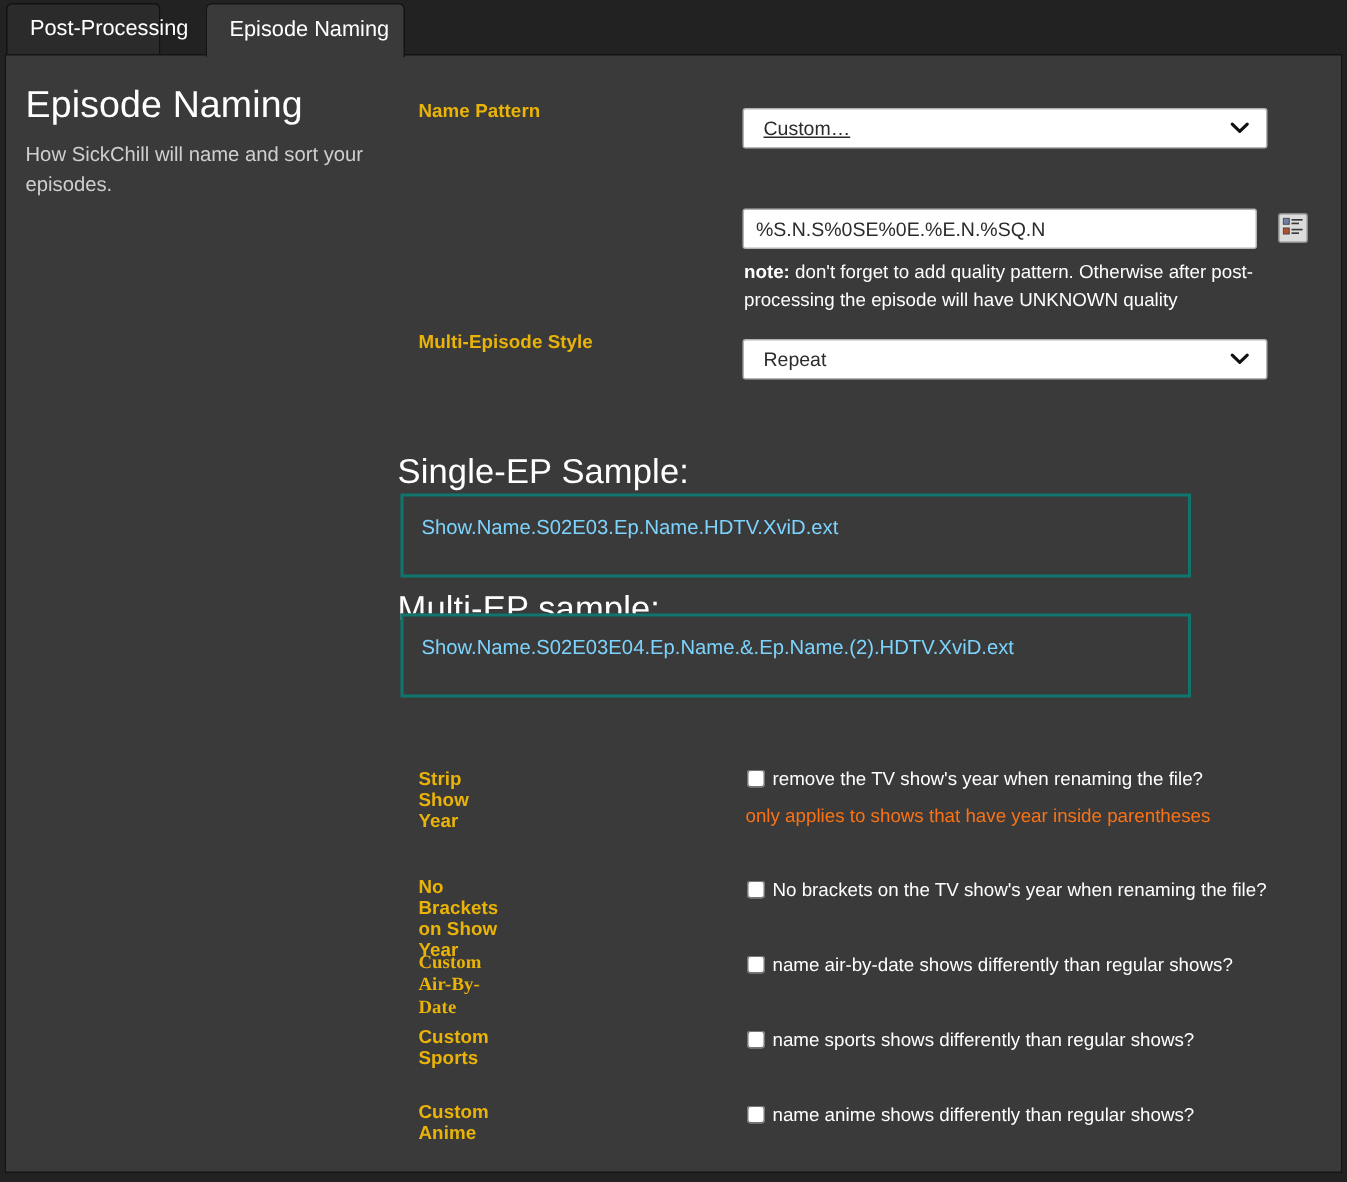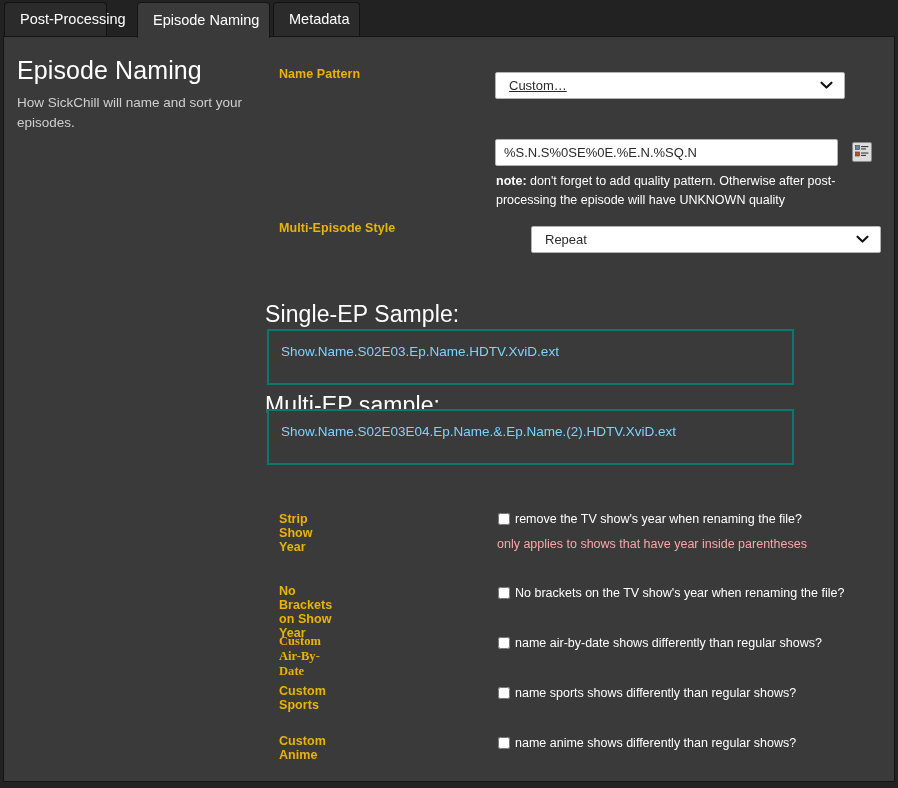--- a/index.html
+++ b/index.html
@@ -196,37 +196,34 @@
   }
   .cb-text {
     position: absolute;
     color: #ffffff;
     font-size: 12.5px;
     line-height: 1.1;
     white-space: nowrap;
   }
   .cb-sub {
     position: absolute;
-    color: #fca5a5;
+    color: #f97316;
     font-size: 12.5px;
     white-space: nowrap;
   }
 </style>
 </head>
 <body>
 
 <div class="tabstrip">
   <div class="tab" style="left:4px;width:103px;">
     <span>Post-Processing</span>
   </div>
   <div class="tab active" style="left:137px;width:133px;">
     <span>Episode Naming</span>
-  </div>
-  <div class="tab" style="left:273px;width:87px;">
-    <span>Metadata</span>
   </div>
 </div>
 
 <div class="panel">
 
   <div class="leftcol">
     <h1 class="section-title">Episode Naming</h1>
     <p class="section-desc">How SickChill will name and sort your episodes.</p>
   </div>
 
@@ -255,21 +252,21 @@
       </svg>
     </span>
   </button>
 
   <div class="note" style="left:492px;top:135px;">
     <b>note:</b><span> don't forget to add quality pattern. Otherwise after post-processing the episode will have UNKNOWN quality</span>
   </div>
 
   <div class="field-label" style="left:260px;top:184px;">Multi-Episode Style</div>
 
-  <div class="ctl-select" style="left:491px;top:189px;width:350px;margin-left:36px;">
+  <div class="ctl-select" style="left:491px;top:189px;width:350px;">
     <span>Repeat</span>
     <span class="arrow">
       <svg width="13" height="9" viewBox="0 0 13 9">
           <path d="M1.5 1.7 L6.5 6.6 L11.5 1.7" fill="none" stroke="#111" stroke-width="2.1" stroke-linecap="round" stroke-linejoin="round"></path>
         </svg>
     </span>
   </div>
 
   <div class="sample-head" style="left:261px;top:264px;text-align:center;">Single-EP Sample:</div>
   <div class="sample-box" style="top:292px;">

